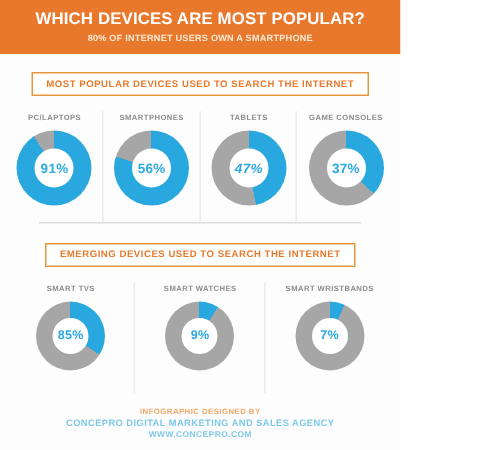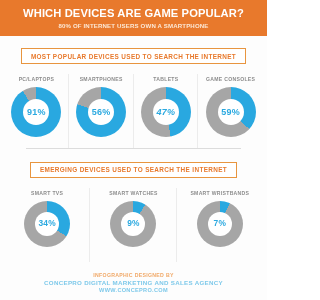--- a/index.html
+++ b/index.html
@@ -152,21 +152,21 @@
     letter-spacing: 0.3px;
     line-height: 1.3;
   }
 </style>
 </head>
 <body>
 
 <div id="page">
 
   <div id="header">
-    <div id="header-title">WHICH DEVICES ARE GAME POPULAR?</div>
+    <div id="header-title">WHICH DEVICES ARE MOST POPULAR?</div>
     <div id="header-sub">80% OF INTERNET USERS OWN A SMARTPHONE</div>
   </div>
 
   <div class="section-label-wrap">
     <span class="section-label">MOST POPULAR DEVICES USED TO SEARCH THE INTERNET</span>
   </div>
 
   <div class="chart-row">
     <div class="chart-cell divided">
       <div class="chart-label">PC/LAPTOPS</div>
@@ -189,38 +189,38 @@
       <div class="donut big" style="background: conic-gradient(rgb(41, 168, 224) 0deg, rgb(41, 168, 224) 169.2deg, rgb(166, 166, 166) 169.2deg, rgb(166, 166, 166) 360deg); font-style: italic;">
         <div class="hole">
           <span class="pct">47%</span>
         </div>
       </div>
     </div>
     <div class="chart-cell">
       <div class="chart-label">GAME CONSOLES</div>
       <div class="donut big" style="background: conic-gradient(rgb(41, 168, 224) 0deg, rgb(41, 168, 224) 133.2deg, rgb(166, 166, 166) 133.2deg, rgb(166, 166, 166) 360deg);">
         <div class="hole">
-          <span class="pct">59%</span>
+          <span class="pct">37%</span>
         </div>
       </div>
     </div>
   </div>
 
   <div id="mid-divider"></div>
 
   <div class="section-label-wrap">
     <span class="section-label">EMERGING DEVICES USED TO SEARCH THE INTERNET</span>
   </div>
 
   <div class="chart-row">
     <div class="chart-cell divided">
       <div class="chart-label">SMART TVS</div>
       <div class="donut small" style="background: conic-gradient(rgb(41, 168, 224) 0deg, rgb(41, 168, 224) 122.4deg, rgb(166, 166, 166) 122.4deg, rgb(166, 166, 166) 360deg);">
         <div class="hole">
-          <span class="pct">34%</span>
+          <span class="pct">85%</span>
         </div>
       </div>
     </div>
     <div class="chart-cell divided">
       <div class="chart-label">SMART WATCHES</div>
       <div class="donut small" style="background: conic-gradient(rgb(41, 168, 224) 0deg, rgb(41, 168, 224) 32.4deg, rgb(166, 166, 166) 32.4deg, rgb(166, 166, 166) 360deg);">
         <div class="hole">
           <span class="pct">9%</span>
         </div>
       </div>

